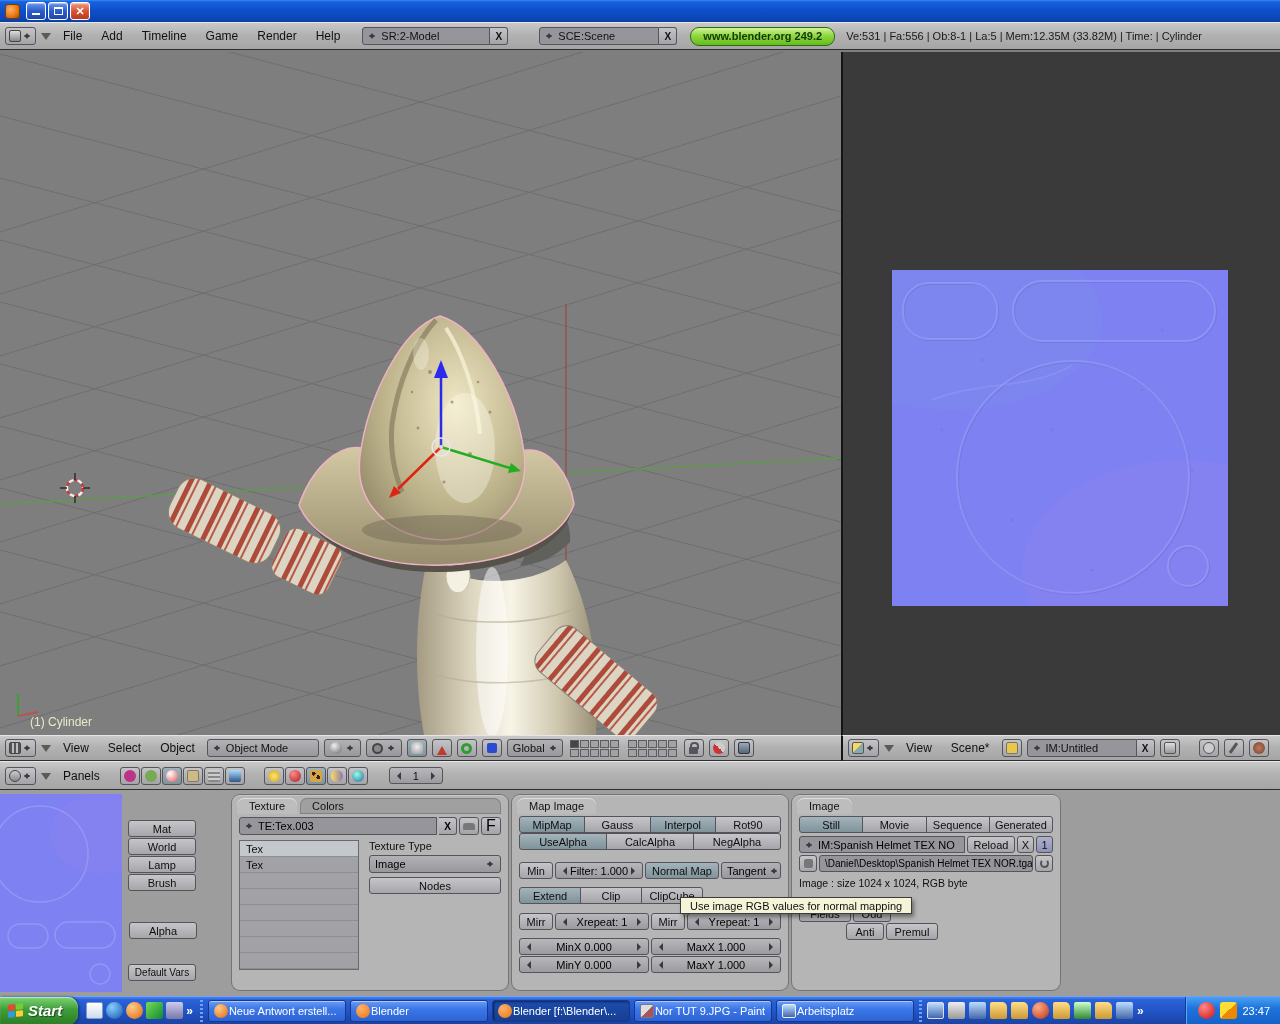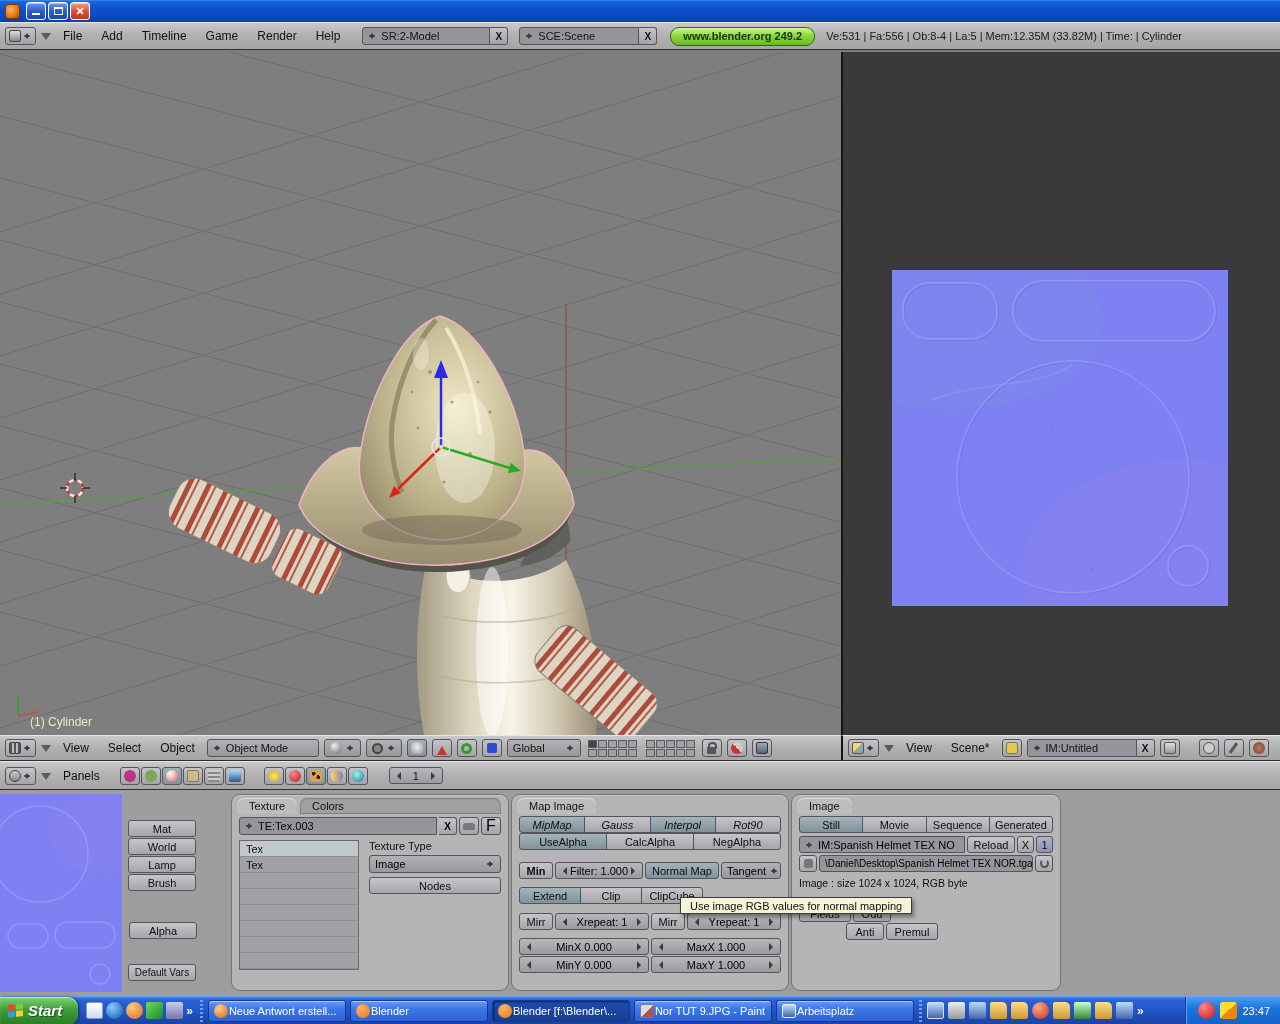--- a/index.html
+++ b/index.html
@@ -145,30 +145,30 @@
     <span style="display:flex;margin-left:10px;">
       <span class="dblock" style="width:128px;">
         <span class="updown"></span>
         <span>SR:2-Model</span>
       </span>
       <span class="xbtn">
           <span>X</span>
         </span>
     </span>
     <span style="display:flex;margin-left:6px;">
-      <span class="dblock" style="width:120px;">
+      <span class="dblock" style="width:120px;margin-left:20px;">
         <span class="updown"></span>
         <span>SCE:Scene</span>
       </span>
       <span class="xbtn">
           <span>X</span>
         </span>
     </span>
     <span class="version-btn" style="margin-left:8px;">www.blender.org 249.2</span>
-    <span class="stats">Ve:531 | Fa:556 | Ob:8-4 | La:5 | Mem:12.35M (33.82M) | Time: | Cylinder</span>
+    <span class="stats">Ve:531 | Fa:556 | Ob:8-1 | La:5 | Mem:12.35M (33.82M) | Time: | Cylinder</span>
   </div>
 
   <div class="viewport3d">
     <svg width="841" height="683" viewBox="0 0 841 683">
       <defs>
         <pattern id="stripes" width="18" height="18" patternUnits="userSpaceOnUse">
           <rect width="18" height="18" fill="#dcd5c3"></rect>
           <rect x="6" width="5" height="18" fill="#ae4a3a"></rect>
           <rect x="14" width="2" height="18" fill="#b85a48"></rect>
         </pattern>
@@ -333,21 +333,21 @@
       </span>
       <span class="hbtn">
         <span style="width:0;height:0;border:5px solid transparent;border-bottom:9px solid #c03a2a;"></span>
       </span>
       <span class="hbtn">
         <span class="mini" style="border-radius:50%;border:3px solid #2e9e2e;width:11px;height:11px;"></span>
       </span>
       <span class="hbtn">
         <span class="mini" style="background:#2a4ad0;width:10px;height:10px;"></span>
       </span>
-      <span class="drop" style="width:74px;">
+      <span class="drop" style="width:56px;">
         <span>Global</span>
         <span class="updown" style="margin-left:auto;"></span>
       </span>
       <span class="layers">
         <span class="layer on"></span>
         <span class="layer"></span>
           <span class="layer"></span>
         <span class="layer"></span>
           <span class="layer"></span>
         <span class="layer"></span>
@@ -524,33 +524,33 @@
             </div>
             <div class="b-btn" style="margin-top:4px;">Nodes</div>
           </div>
         </div>
       </div>
 
       <div class="panel" style="left:512px;top:5px;width:276px;height:195px;">
         <div class="tabrow">
             <span class="tab active">Map Image</span>
           </div>
-        <div class="grp" style="margin-top:2px;font-style:italic;">
+        <div class="grp" style="margin-top:2px;">
           <div class="b-btn on">MipMap</div>
           <div class="b-btn">Gauss</div>
           <div class="b-btn on">Interpol</div>
           <div class="b-btn">Rot90</div>
         </div>
         <div class="grp">
           <div class="b-btn on">UseAlpha</div>
           <div class="b-btn">CalcAlpha</div>
           <div class="b-btn">NegAlpha</div>
         </div>
         <div class="row" style="margin-top:12px;">
-          <div class="b-btn" style="width:34px;font-weight:bold;">Min</div>
+          <div class="b-btn" style="width:34px;">Min</div>
           <div class="num" style="flex:1;">
               <span>Filter: 1.000</span>
             </div>
           <div class="b-btn on" style="width:74px;">Normal Map</div>
           <div class="drop" style="width:60px;height:17px;">
             <span>Tangent</span>
             <span class="updown" style="margin-left:auto;"></span>
           </div>
         </div>
         <div class="grp" style="margin-top:8px;width:184px;">

